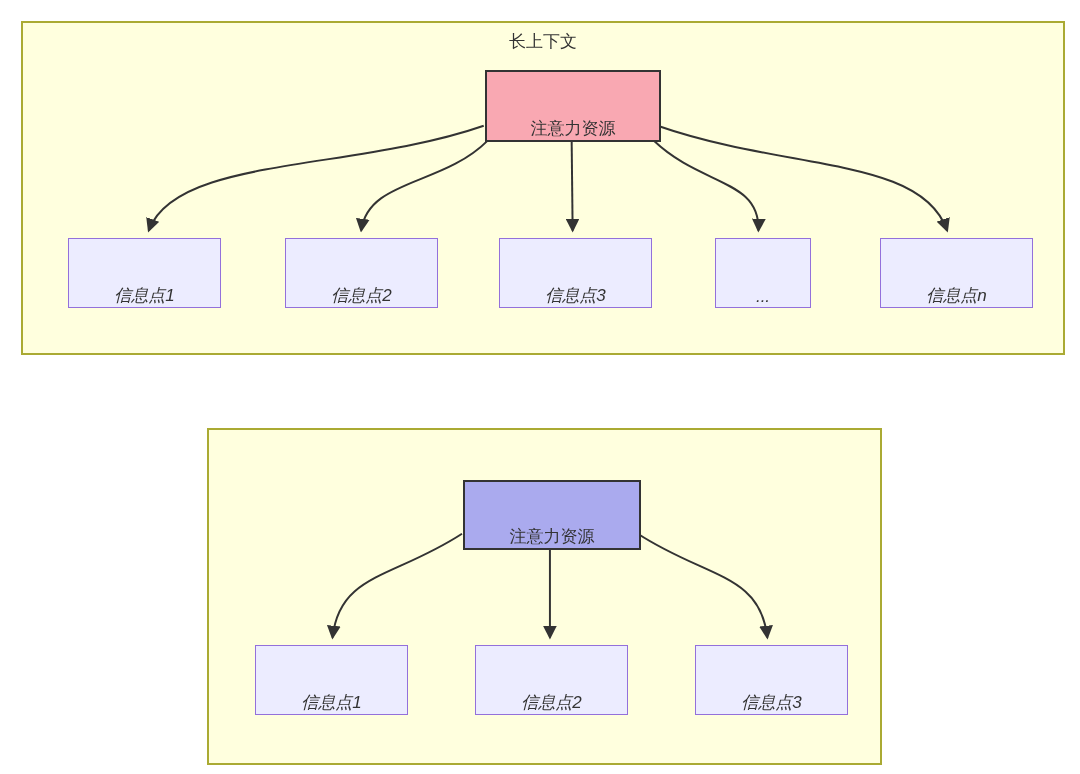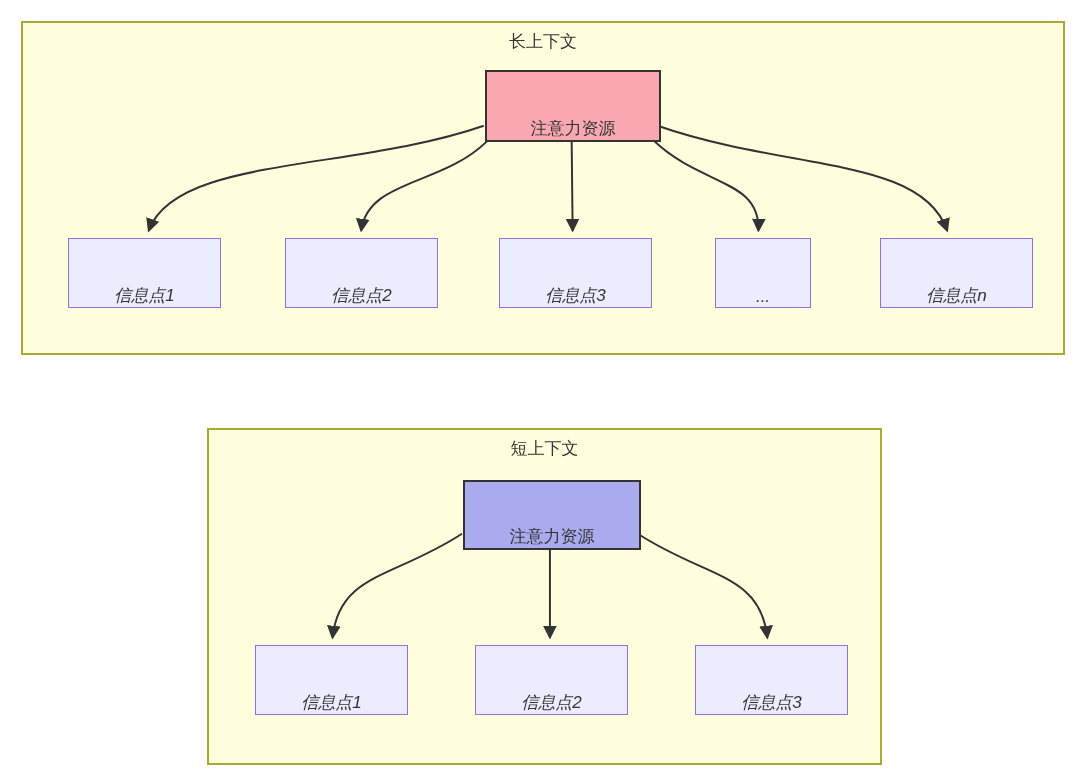--- a/index.html
+++ b/index.html
@@ -125,21 +125,20 @@
       <defs>
         <marker id="ah2" viewBox="0 0 10 10" refX="8.5" refY="5" markerWidth="7" markerHeight="7" orient="auto-start-reverse">
           <path class="arrow-head" d="M0,0 L10,5 L0,10 z"></path>
         </marker>
       </defs>
       <path class="edge-path" d="M 254 105 C 185 150, 130 145, 123 210" marker-end="url(#ah2)"></path>
       <path class="edge-path" d="M 343 120 L 343 210" marker-end="url(#ah2)"></path>
       <path class="edge-path" d="M 432 105 C 501 150, 556 145, 563 210" marker-end="url(#ah2)"></path>
     </svg>
 
-    <div class="panel-title">短上下文</div>
 
     <div class="node root-node" id="p2-root" style="background-color: rgb(170, 170, 238);">
       <span>注意力资源</span>
     </div>
 
     <div class="node child-node" id="p2-c0">
       <span>信息点1</span>
     </div>
     <div class="node child-node" id="p2-c1">
       <span>信息点2</span>

